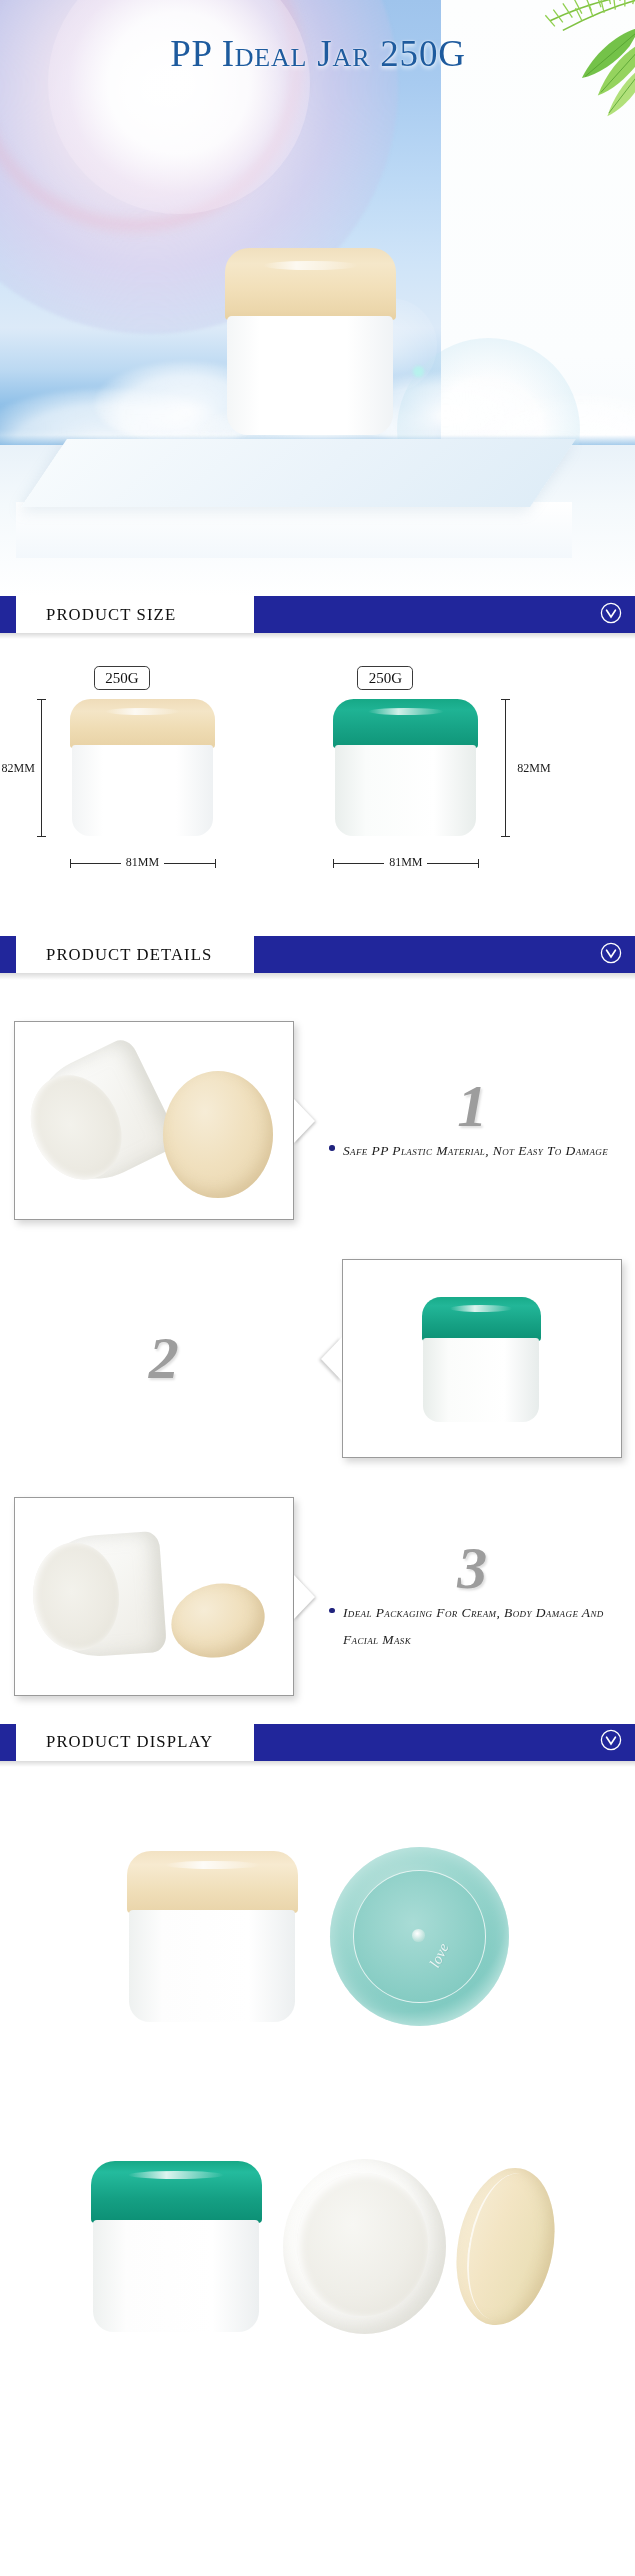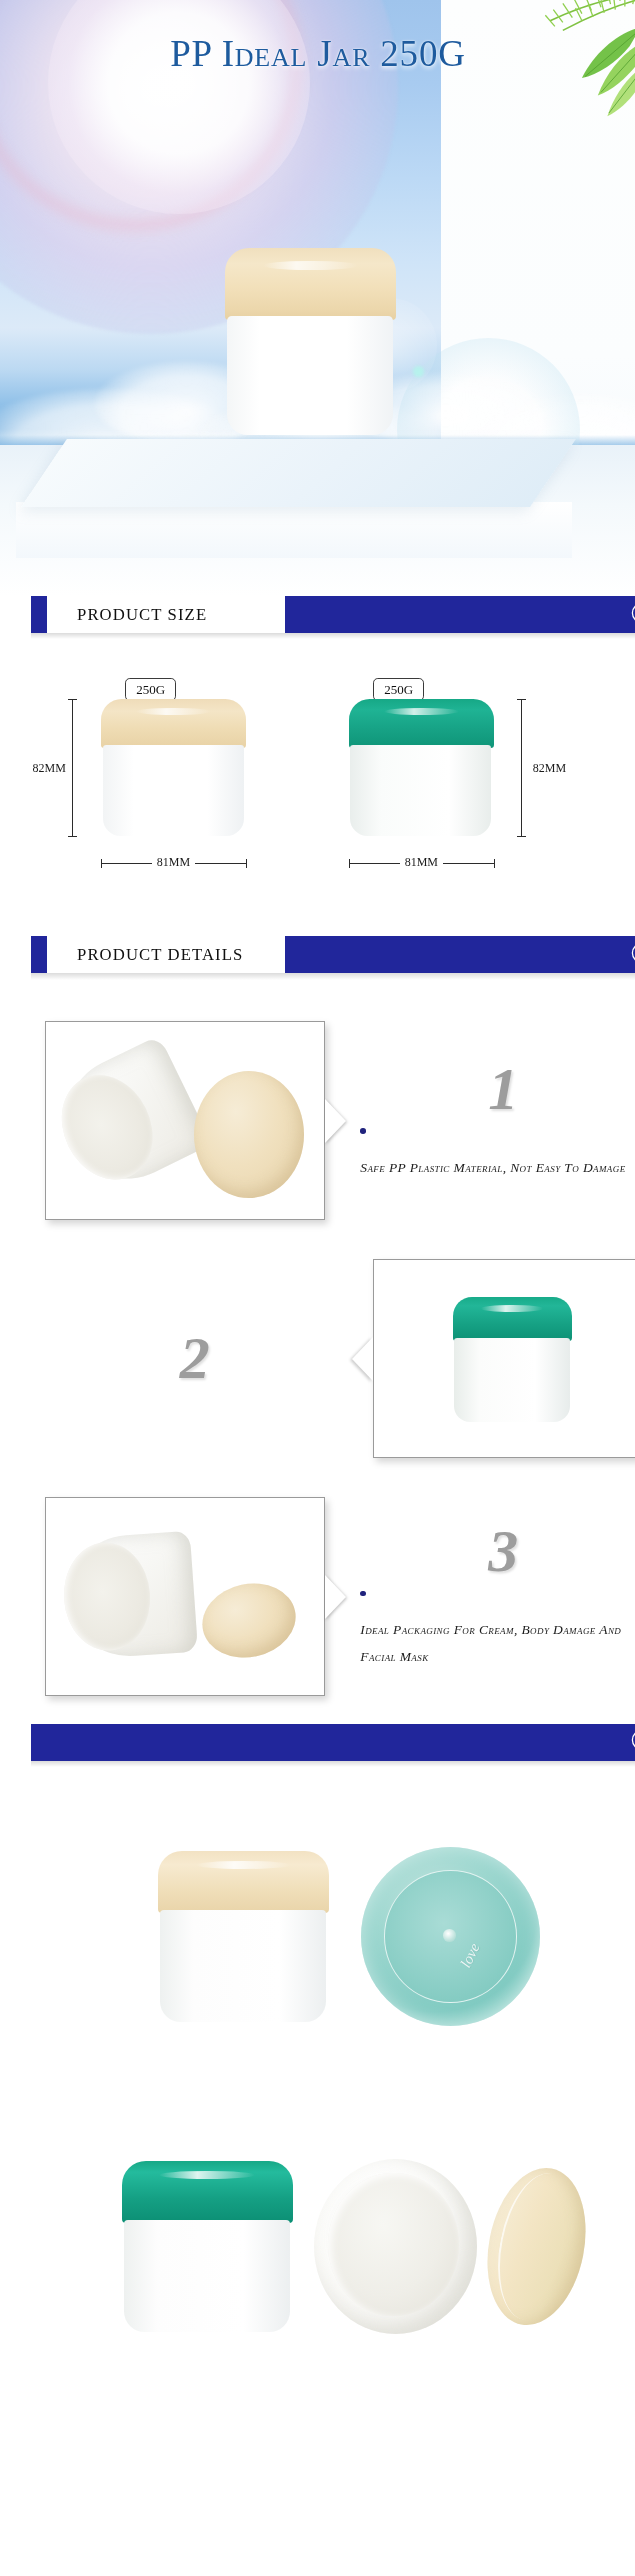--- a/index.html
+++ b/index.html
@@ -134,21 +134,21 @@
     border-radius: 50%;
     background: linear-gradient(to right, rgba(255,255,255,0) 0%, rgba(255,255,255,0.75) 35%, rgba(255,255,255,0.45) 65%, rgba(255,255,255,0) 100%);
   }
   .jar-body-hero {
     position: absolute; left: 2.4px; top: 68px; width: 166px; height: 119px;
     border-radius: 4.8px 4.8px 20.7px 20.7px;
     background: linear-gradient(to right, #f4f6f7 0%, #ffffff 20%, #ffffff 72%, #f0f3f5 100%);
   }
 
   
-  .sec-wrap { position: relative; width: 592px; background: #fff; padding-left: 31px; }
+  .sec-wrap { position: relative; width: 592px; background: #fff; }
   .sec-bar {
     position: relative; width: 636px; height: 37px;
     background: #21269b;
     display: flex; align-items: center;
   }
   .sec-label {
     margin-left: 16px;
     height: 37px;
     min-width: 238px;
     background: #ffffff;
@@ -166,26 +166,26 @@
     width: 636px; height: 6.4px;
     background: linear-gradient(to bottom, rgba(0,0,0,0.14), rgba(0,0,0,0));
   }
 
   
   .size-section { padding: 27px 0 32px; background: #fff; }
   .size-row { display: flex; justify-content: center; gap: 20.7px; }
   .size-cell { position: relative; width: 286px; height: 238px; }
 
   .cap-badge {
-    position: absolute; top: 12px;
+    position: absolute; top: 0;
     border: 0.8px solid #3a3a3a; border-radius: 4.8px;
     background: #fff;
     padding: 2.4px 10.3px;
     font-family: "Liberation Serif", serif;
-    font-size: 13px; color: #111;
+    font-size: 15px; color: #111;
   }
   .dim-jar { position: absolute; width: 145px; height: 137px; }
   .dim-lid {
     position: absolute; left: 0; top: 0; width: 145px; height: 49px;
     border-radius: 20.7px 20.7px 3.2px 3.2px;
   }
   .dim-lid.beige { background: linear-gradient(to bottom, #efdcb9 0%, #f4e5c6 25%, #efdcb4 60%, #e8d2a5 100%); }
   .dim-lid.teal  { background: linear-gradient(to bottom, #16a886 0%, #1fb394 22%, #17a386 60%, #0f9578 100%); }
   .dim-lid::after {
     content: ""; position: absolute; left: 24%; top: 8.7px; width: 52%; height: 7.2px;
@@ -250,23 +250,22 @@
   .detail-text { flex: 1; padding: 0 20.7px; }
   .detail-num {
     font-family: "Liberation Serif", serif;
     font-size: 60px; font-style: italic; font-weight: bold;
     color: #9d9d9d;
     line-height: 0.95;
     text-align: center;
     text-shadow: 1.6px 2.4px 2.4px rgba(0,0,0,0.13);
   }
   .detail-bullet-line {
-    display: flex; align-items: flex-start; gap: 20px;
+    display: flex; align-items: flex-start; gap: 8px;
     margin-top: 1.6px;
-    flex-direction: column;
   }
   .bullet-dot {
     width: 5.6px; height: 5.6px; border-radius: 50%;
     background: #20237d; flex: none; margin-top: 8.7px;
   }
   .detail-copy {
     font-family: "Liberation Serif", serif;
     font-variant: small-caps;
     font-style: italic;
     font-size: 13.5px;
@@ -579,20 +578,21 @@
             <div class="detail-copy">Ideal Packaging For Cream, Body Damage And Facial Mask</div>
           </div>
         </div>
       </div>
 
     </div>
   </div>
 
   <div class="sec-wrap">
     <div class="sec-bar">
+      <div class="sec-label">PRODUCT DISPLAY</div>
       <span class="sec-chevron">
         <svg width="24" height="24" viewBox="0 0 30 30">
           <circle cx="15" cy="15" r="12" fill="none" stroke="#ffffff" stroke-width="1.6"></circle>
           <path d="M9.5 11.5 L15 20 L20.5 11.5" fill="none" stroke="#ffffff" stroke-width="2.1" stroke-linecap="round"></path>
         </svg>
       </span>
     </div>
     <div class="sec-underline"></div>
 
     <div class="display-section">

